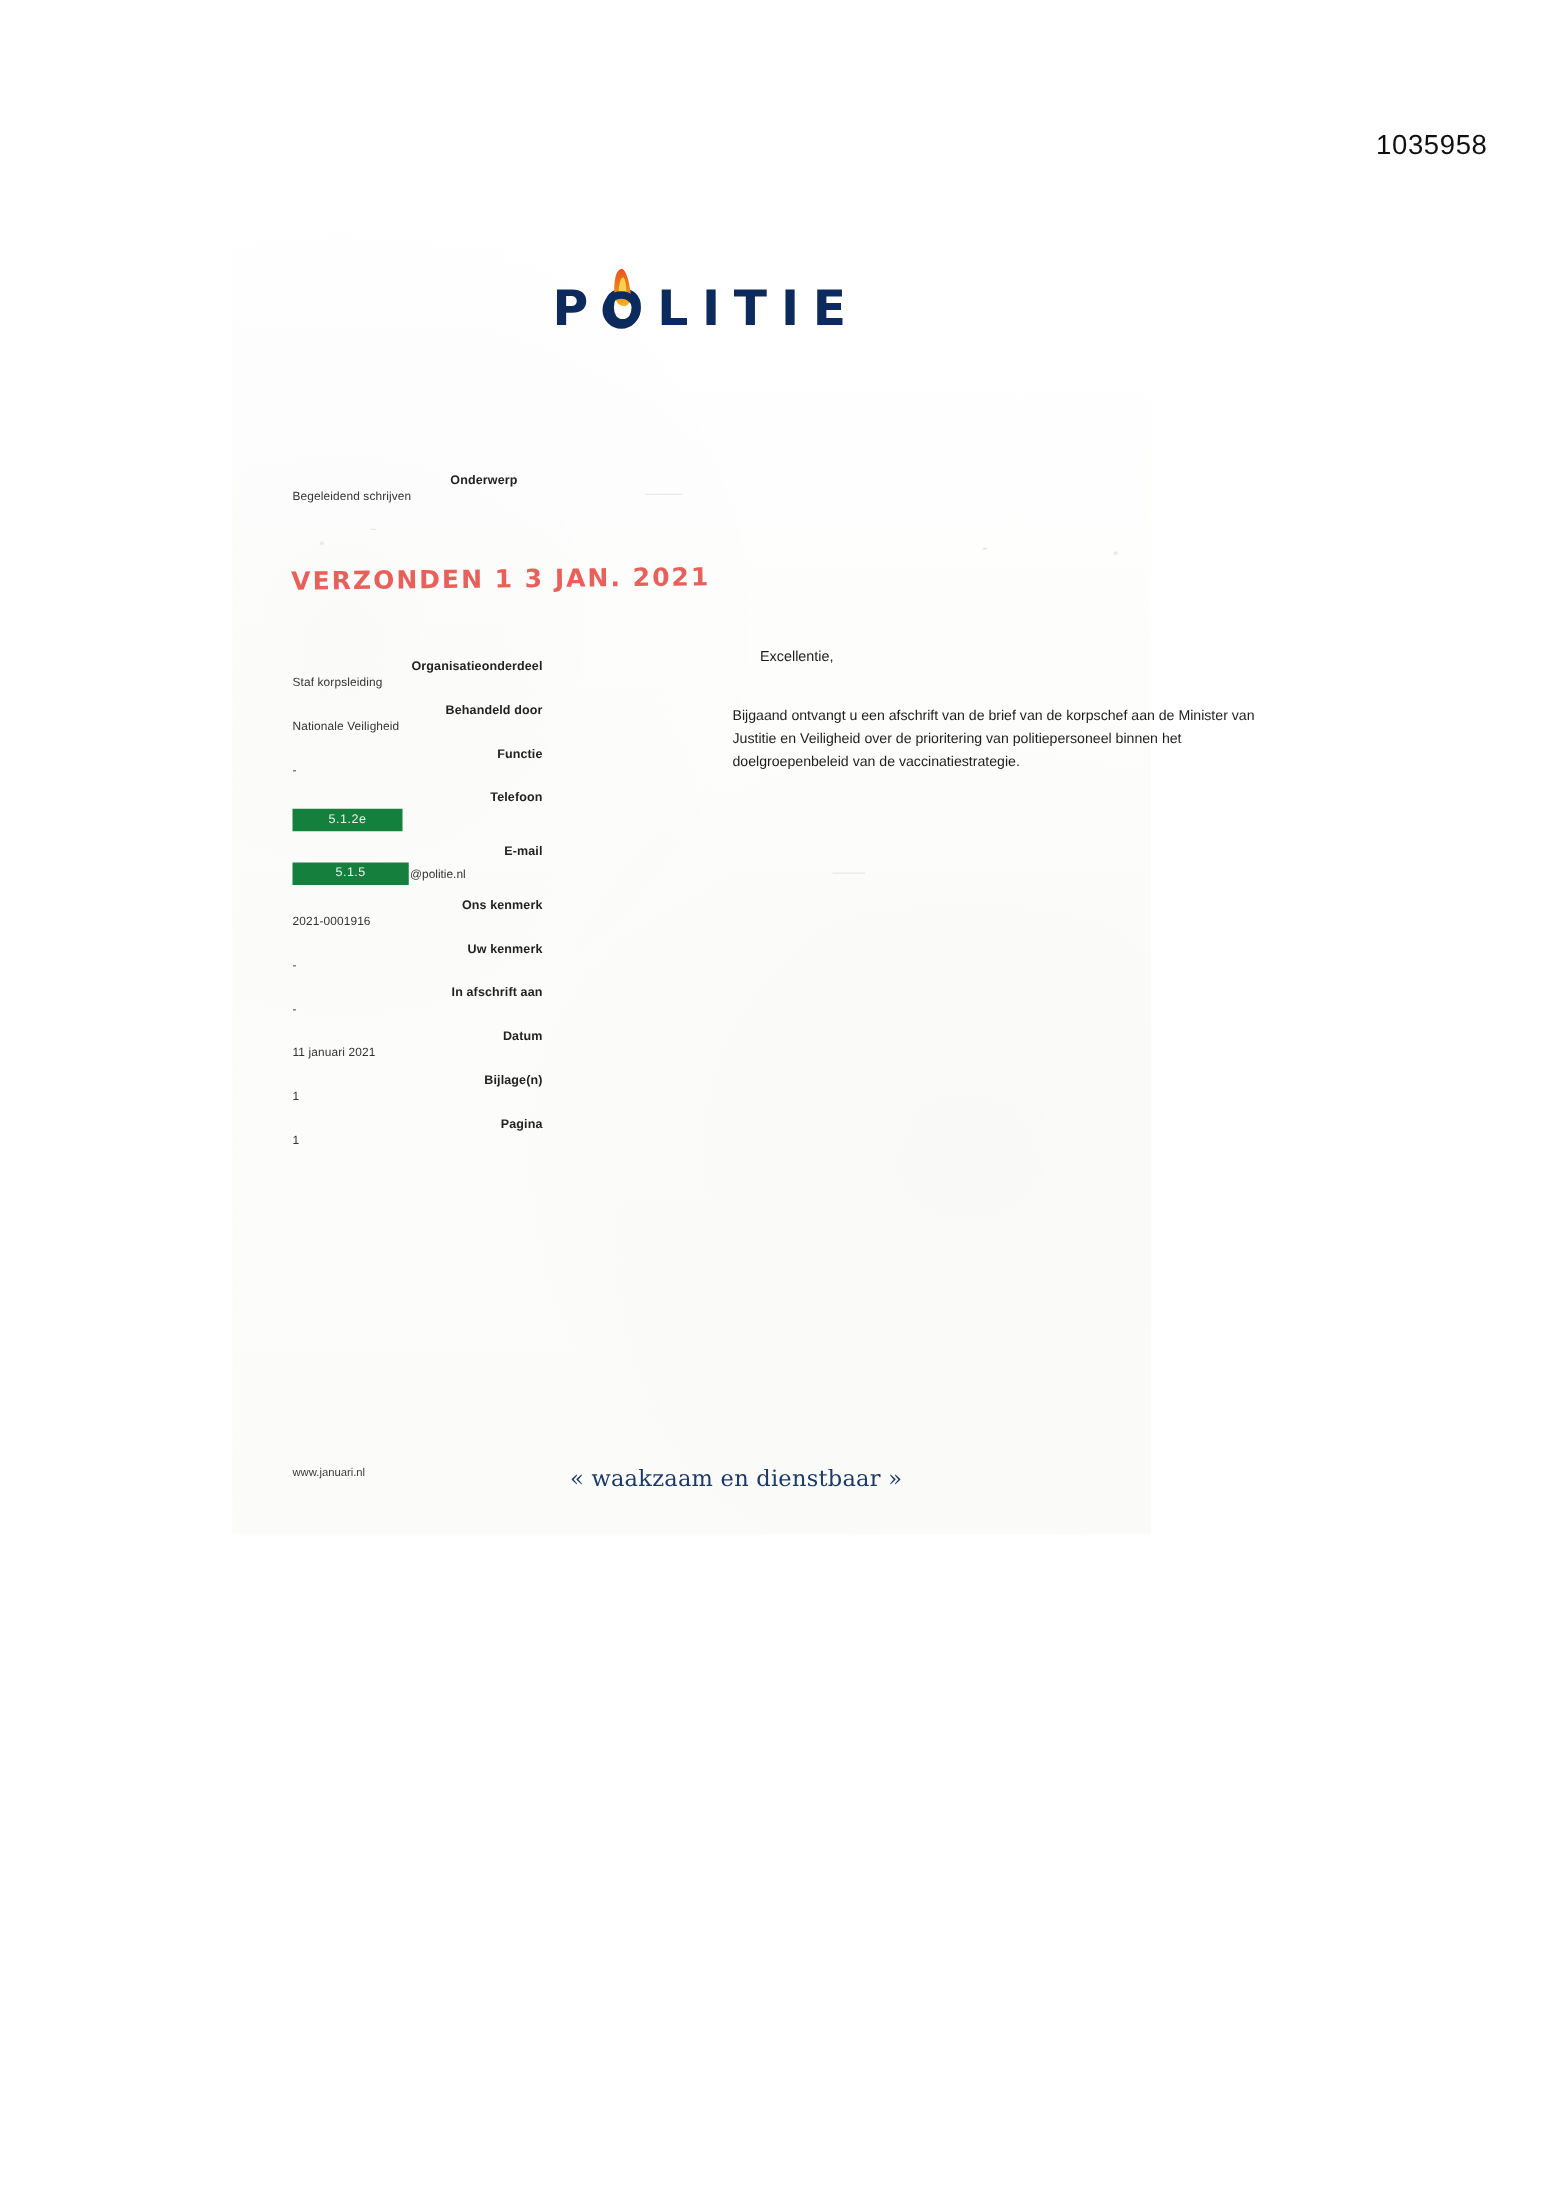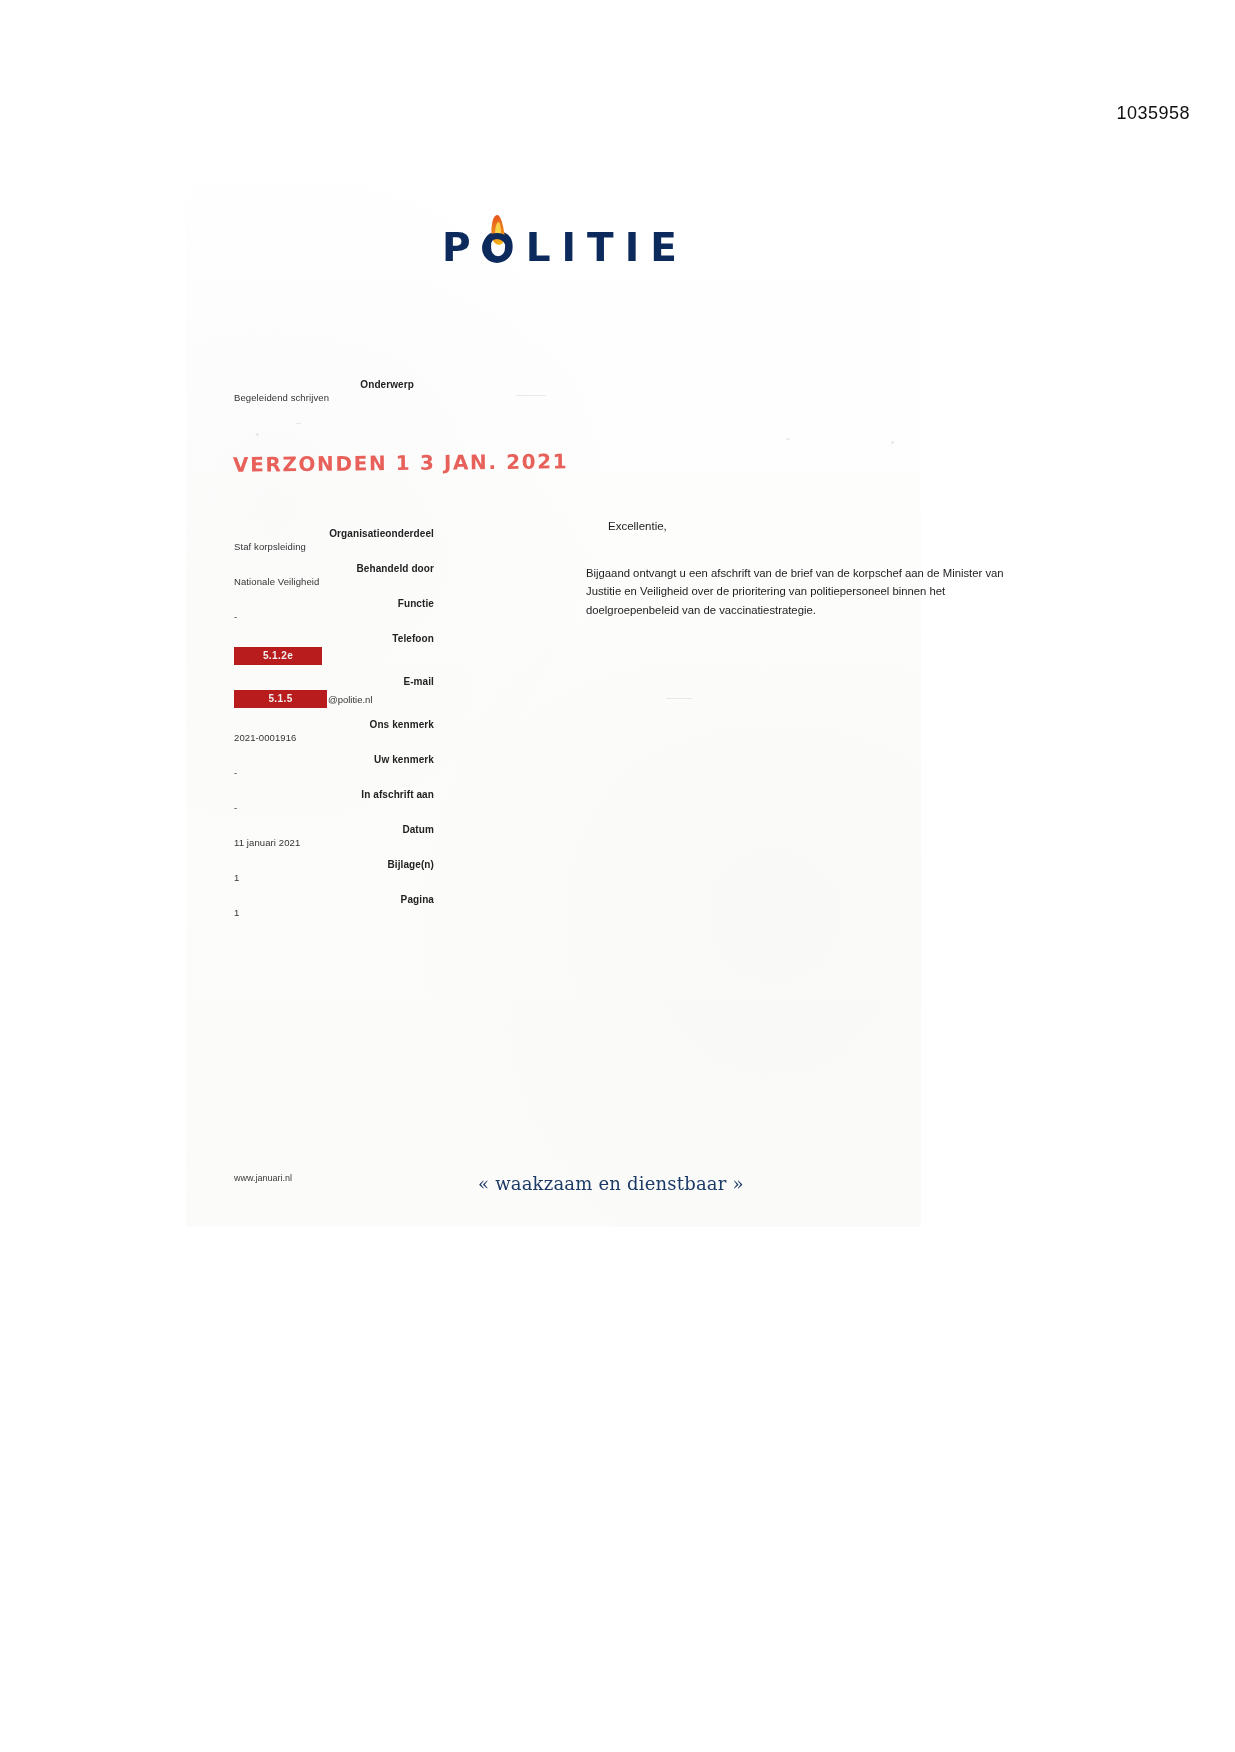--- a/index.html
+++ b/index.html
@@ -14,21 +14,21 @@
     font-family: "Liberation Sans", sans-serif;
     color: #1a1a1a;
     overflow: hidden;
   }
 
   
   .doc-number {
     position: absolute;
     top: 103px;
     right: 45px;
-    font-size: 18px;
+    font-size: 22px;
     letter-spacing: 0.5px;
     color: #101010;
     font-family: "Liberation Sans", sans-serif;
   }
 
   
   .scan-page {
     position: absolute;
     left: 186px;
     top: 183px;
@@ -177,30 +177,29 @@
   .meta-col {
     position: absolute;
     left: 48px;
     top: 345px;
     width: 200px;
   }
   .meta-item { margin-bottom: 11px; }
 
   .redact {
     display: inline-block;
-    background: #b91c1c;
+    background: #15803d;
     color: #f0f0f0;
     font-size: 10px;
     padding: 3px 0 4px 0;
     width: 88px;
     text-align: center;
     letter-spacing: 0.4px;
     margin-top: 3px;
     font-family: "Liberation Sans", sans-serif;
-    font-weight: bold;
   }
   .redact.wide { width: 93px; }
   .email-row { display: flex; align-items: flex-end; }
   .email-suffix {
     font-size: 9.5px;
     color: #333;
     padding-bottom: 3px;
     margin-left: 1px;
   }
 
@@ -232,21 +231,20 @@
     color: #3a3a3a;
   }
   .footer-slogan {
     position: absolute;
     left: 270px;
     bottom: 33px;
     font-size: 18px;
     color: #1c3a66;
     font-family: "DejaVu Serif", serif;
     letter-spacing: 0.2px;
-    margin-left: 22px;
   }
 
   
   .speck {
     position: absolute;
     background: #d9d9d9;
     border-radius: 50%;
     opacity: 0.55;
   }
 </style>

